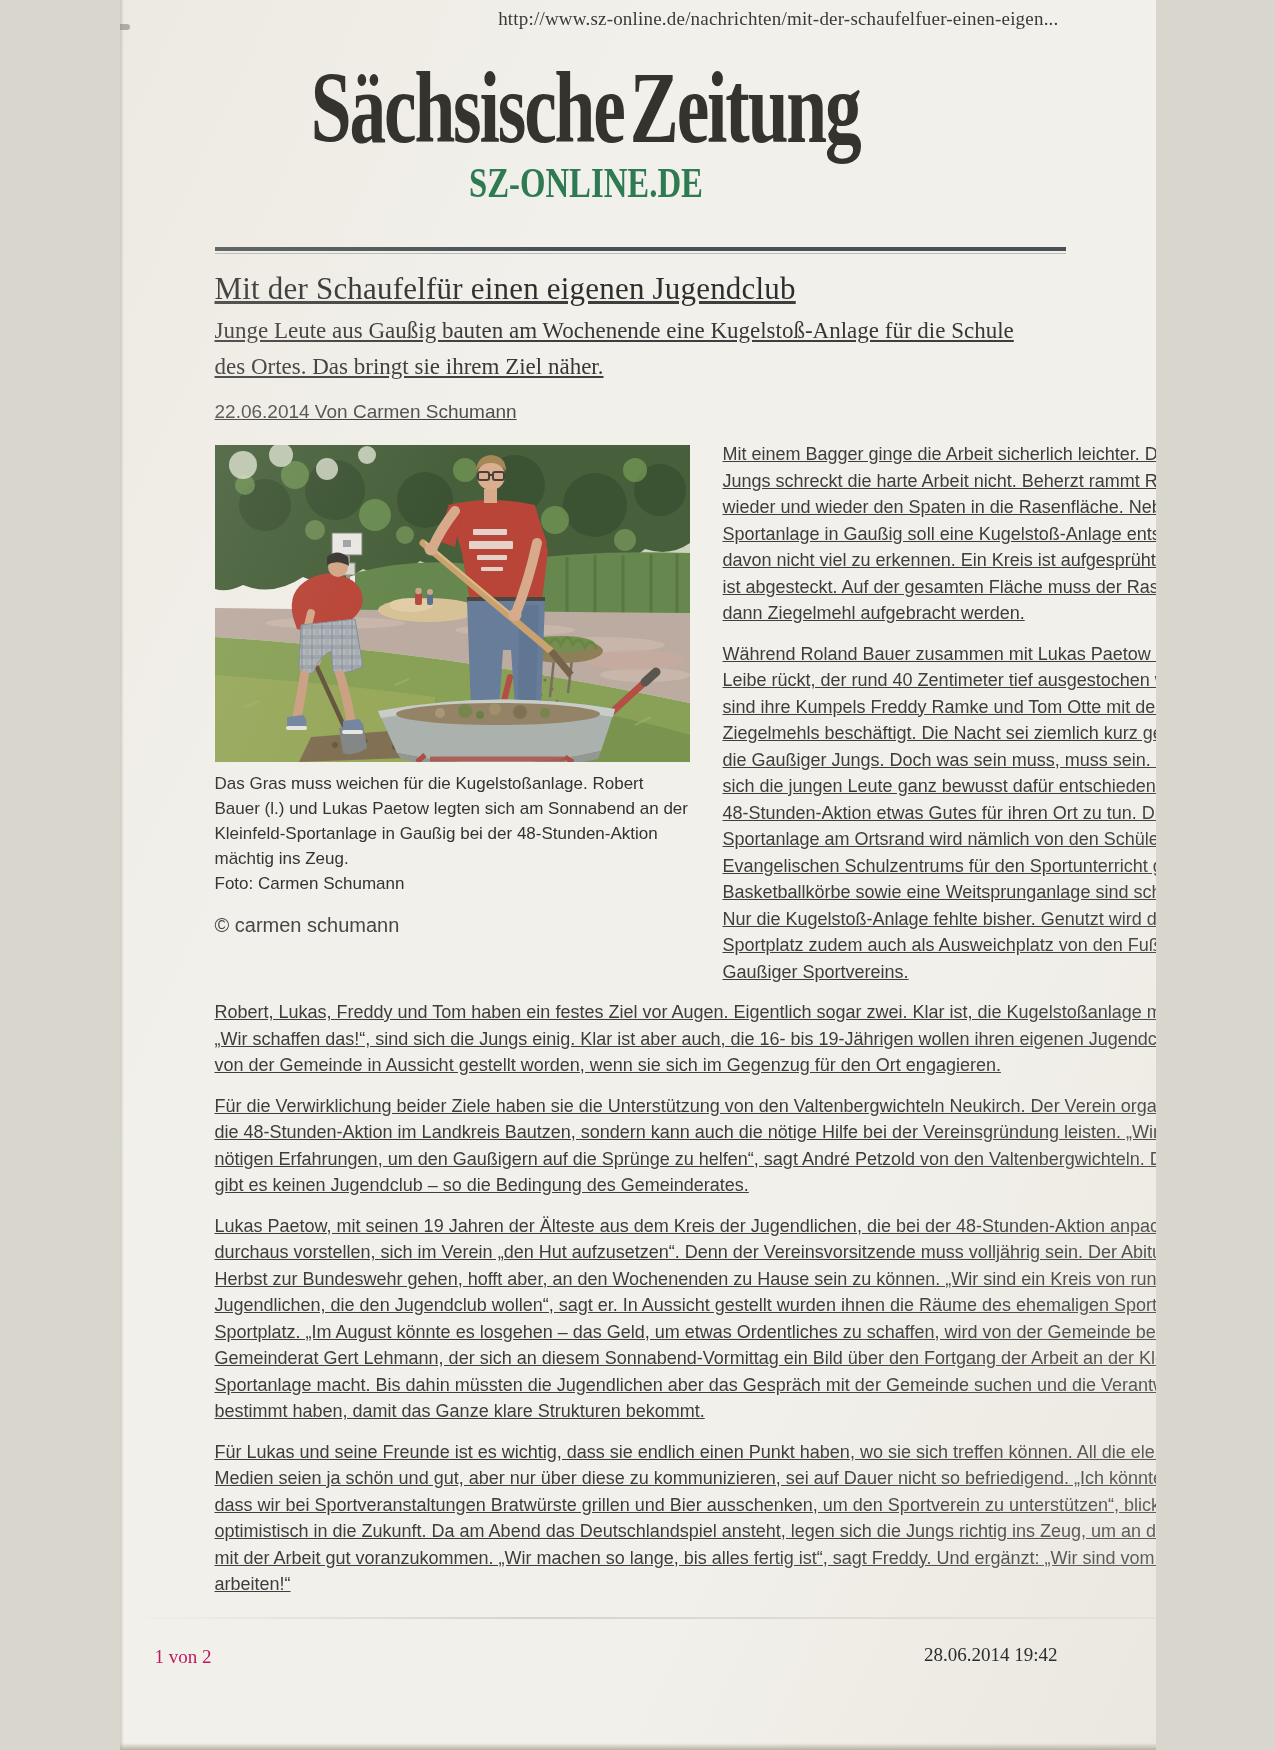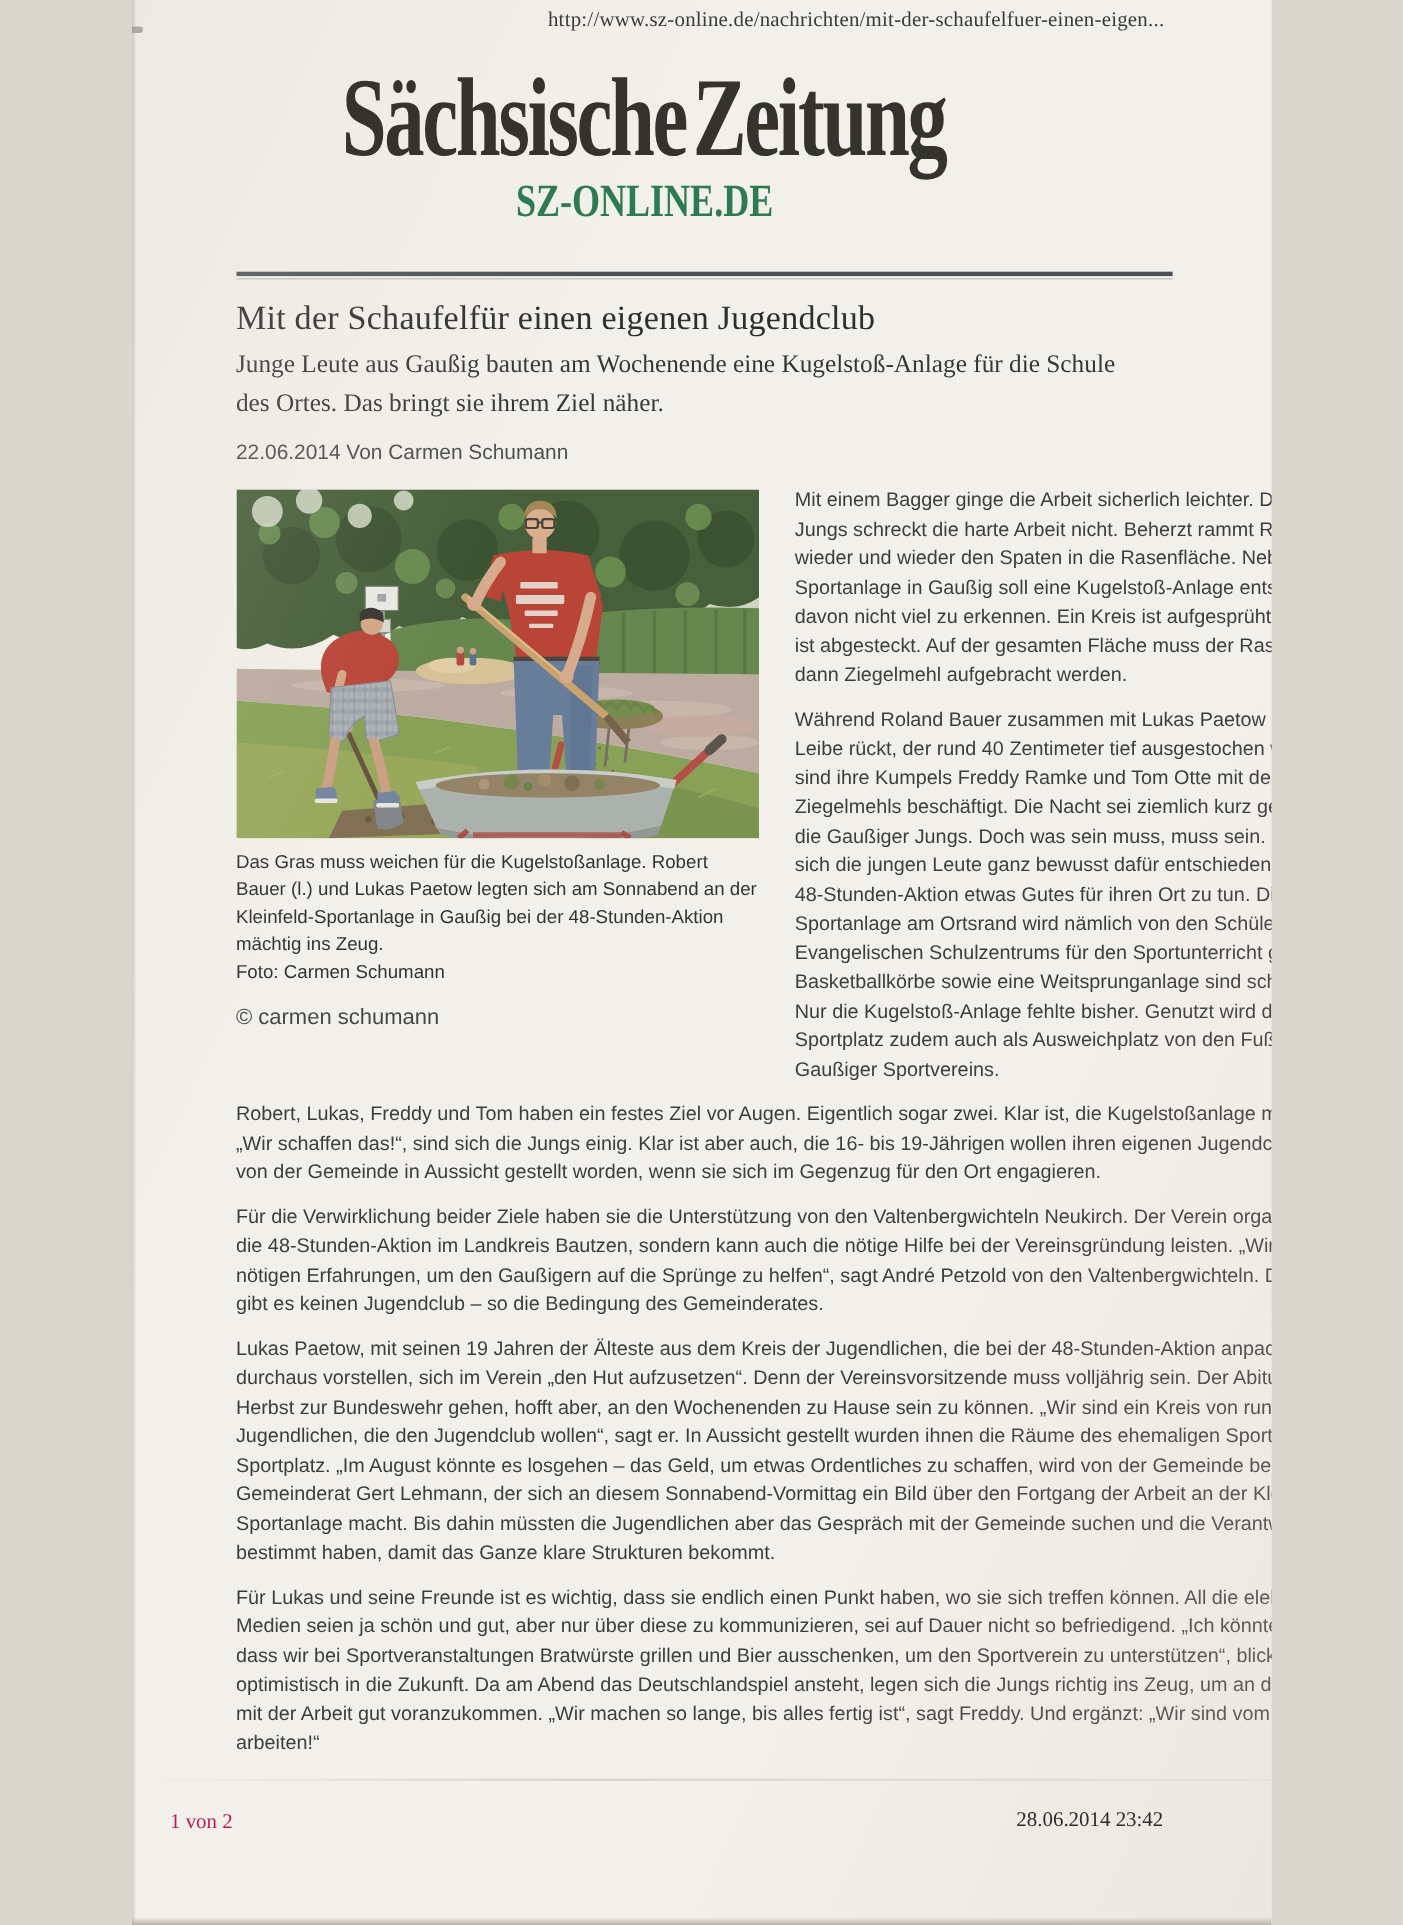--- a/index.html
+++ b/index.html
@@ -1,19 +1,19 @@
 <!DOCTYPE html>
 <html lang="de"><head>
 <meta charset="utf-8">
 <style>
   html,body{margin:0;padding:0;background:#d9d6cd;}
   .sheet{
     position:relative;width:1036px;height:1750px;margin:0 auto;
     background:#f2f0ea;overflow:hidden;
-    font-family:"Liberation Sans",sans-serif;color:#3e3e3e;
+    font-family:"Liberation Sans",sans-serif;color:#3e3e3e;text-decoration:underline;
   }
   .sheet::before{ 
     content:"";position:absolute;inset:0;pointer-events:none;
     background:linear-gradient(115deg,rgba(220,215,205,.25),rgba(255,255,255,0) 30%,rgba(255,255,255,0) 70%,rgba(214,209,198,.28));
   }
   .url-header{
     position:absolute;top:8px;right:97px;
     font-family:"Liberation Serif",serif;font-size:19px;color:#3a3a3a;letter-spacing:.2px;
   }
   .corner-mark{position:absolute;left:0;top:24px;width:10px;height:6px;background:#8d8b82;opacity:.65;border-radius:0 3px 3px 0;}
@@ -295,16 +295,16 @@
     <p>Während Roland Bauer zusammen mit Lukas Paetow dem Rasen zu Leibe rückt, der rund 40 Zentimeter tief ausgestochen werden muss, sind ihre Kumpels Freddy Ramke und Tom Otte mit dem Sieben des Ziegelmehls beschäftigt. Die Nacht sei ziemlich kurz gewesen, bekunden die Gaußiger Jungs. Doch was sein muss, muss sein. Schließlich haben sich die jungen Leute ganz bewusst dafür entschieden, im Rahmen der 48-Stunden-Aktion etwas Gutes für ihren Ort zu tun. Die Kleinfeld-Sportanlage am Ortsrand wird nämlich von den Schülern des Evangelischen Schulzentrums für den Sportunterricht genutzt. Tore und Basketballkörbe sowie eine Weitsprunganlage sind schon vorhanden. Nur die Kugelstoß-Anlage fehlte bisher. Genutzt wird der kleine Sportplatz zudem auch als Ausweichplatz von den Fußballern des Gaußiger Sportvereins.</p>
     <p>Robert, Lukas, Freddy und Tom haben ein festes Ziel vor Augen. Eigentlich sogar zwei. Klar ist, die Kugelstoßanlage muss fertig werden. „Wir schaffen das!“, sind sich die Jungs einig. Klar ist aber auch, die 16- bis 19-Jährigen wollen ihren eigenen Jugendclub. Der ist ihnen von der Gemeinde in Aussicht gestellt worden, wenn sie sich im Gegenzug für den Ort engagieren.</p>
     <p>Für die Verwirklichung beider Ziele haben sie die Unterstützung von den Valtenbergwichteln Neukirch. Der Verein organisiert nicht nur die 48-Stunden-Aktion im Landkreis Bautzen, sondern kann auch die nötige Hilfe bei der Vereinsgründung leisten. „Wir haben die nötigen Erfahrungen, um den Gaußigern auf die Sprünge zu helfen“, sagt André Petzold von den Valtenbergwichteln. Denn ohne Verein gibt es keinen Jugendclub – so die Bedingung des Gemeinderates.</p>
     <p>Lukas Paetow, mit seinen 19 Jahren der Älteste aus dem Kreis der Jugendlichen, die bei der 48-Stunden-Aktion anpacken, kann sich durchaus vorstellen, sich im Verein „den Hut aufzusetzen“. Denn der Vereinsvorsitzende muss volljährig sein. Der Abiturient will zwar ab Herbst zur Bundeswehr gehen, hofft aber, an den Wochenenden zu Hause sein zu können. „Wir sind ein Kreis von rund 15 Jugendlichen, die den Jugendclub wollen“, sagt er. In Aussicht gestellt wurden ihnen die Räume des ehemaligen Sportlerheims am Sportplatz. „Im August könnte es losgehen – das Geld, um etwas Ordentliches zu schaffen, wird von der Gemeinde bereitgestellt“, sagt Gemeinderat Gert Lehmann, der sich an diesem Sonnabend-Vormittag ein Bild über den Fortgang der Arbeit an der Kleinfeld-Sportanlage macht. Bis dahin müssten die Jugendlichen aber das Gespräch mit der Gemeinde suchen und die Verantwortlichen bestimmt haben, damit das Ganze klare Strukturen bekommt.</p>
     <p>Für Lukas und seine Freunde ist es wichtig, dass sie endlich einen Punkt haben, wo sie sich treffen können. All die elektronischen Medien seien ja schön und gut, aber nur über diese zu kommunizieren, sei auf Dauer nicht so befriedigend. „Ich könnte mir vorstellen, dass wir bei Sportveranstaltungen Bratwürste grillen und Bier ausschenken, um den Sportverein zu unterstützen“, blickt Lukas optimistisch in die Zukunft. Da am Abend das Deutschlandspiel ansteht, legen sich die Jungs richtig ins Zeug, um an diesem Sonnabend mit der Arbeit gut voranzukommen. „Wir machen so lange, bis alles fertig ist“, sagt Freddy. Und ergänzt: „Wir sind vom Dorf, wir können arbeiten!“</p>
   </div>
 
   <div class="crease"></div>
 
   <div class="page-footer-left">1 von 2</div>
-  <div class="page-footer-right">28.06.2014 23:42</div>
+  <div class="page-footer-right">28.06.2014 19:42</div>
 
   <div class="bottom-edge"></div>
 </div>
 
 </body></html>

